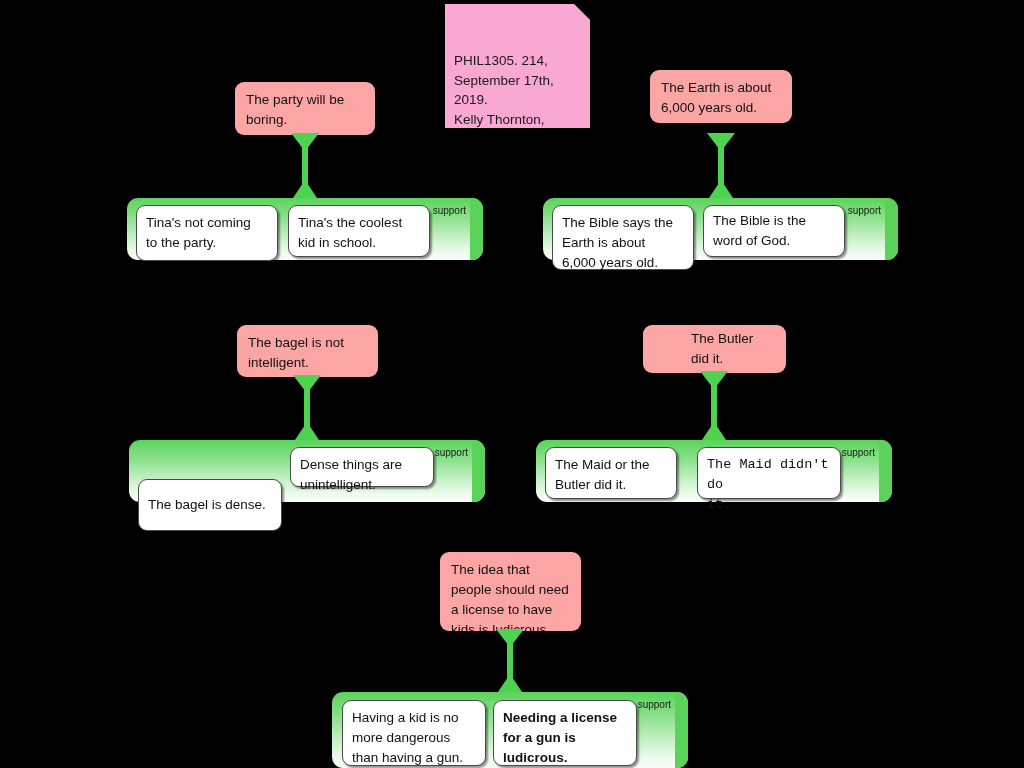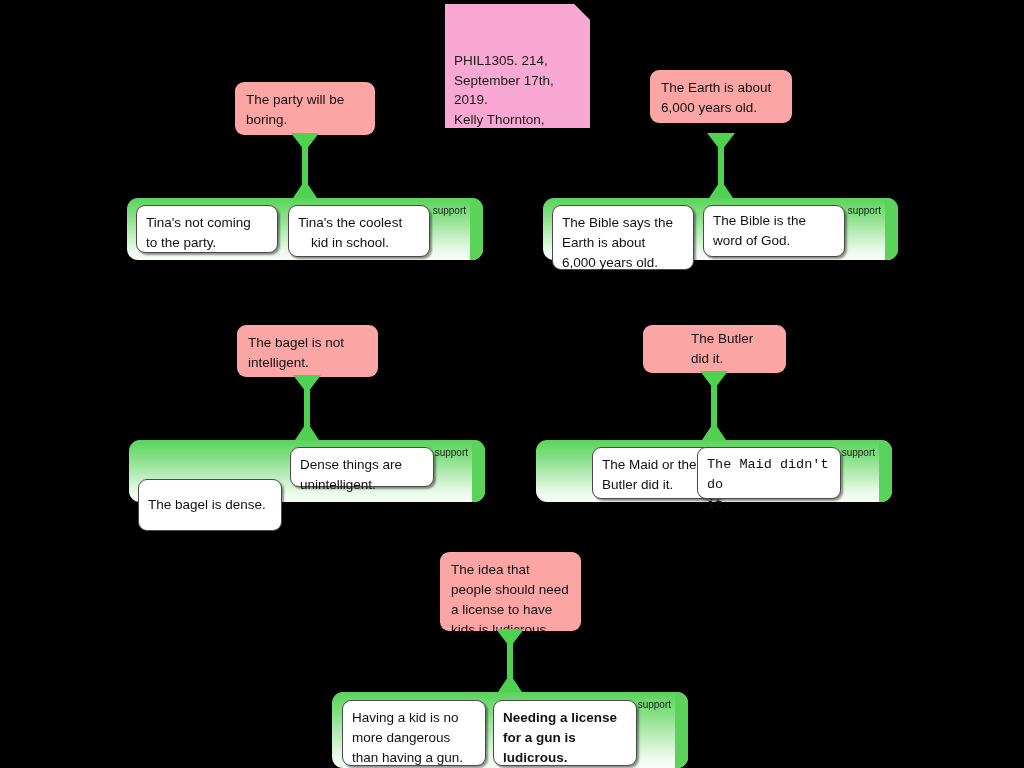--- a/index.html
+++ b/index.html
@@ -160,25 +160,25 @@
     </div>
     <div class="connector" style="left:291px; top:133px; width:28px; height:68px; background:none;">
       <div class="flare-top"></div>
       <div class="waist"></div>
       <div class="flare-bottom"></div>
     </div>
     <div class="support-group" style="left:127px; top:198px; width:356px; height:62px;">
       <div class="support-edge"></div>
       <div class="support-label">support</div>
     </div>
-    <div class="premise-box" style="left:136px; top:205px; width:142px; height:48px;">
+    <div class="premise-box" style="left:136px; top:205px; width:142px; height:56px;">
       <span>Tina's not coming
 to the party.</span>
     </div>
-    <div class="premise-box" style="left:288px; top:205px; width:142px; height:52px;text-align:center;">
+    <div class="premise-box" style="left:288px; top:205px; width:142px; height:52px;">
       <span>Tina's the coolest
 kid in school.</span>
     </div>
   </div>
 
   <div class="cluster">
     <div class="claim-box" style="left:650px; top:70px; width:142px; height:53px;">
       <span>The Earth is about
 6,000 years old.</span>
     </div>
@@ -231,21 +231,21 @@
     </div>
     <div class="connector" style="left:700px; top:371px; width:28px; height:72px; background:none;">
       <div class="flare-top"></div>
       <div class="waist"></div>
       <div class="flare-bottom"></div>
     </div>
     <div class="support-group" style="left:536px; top:440px; width:356px; height:62px;">
       <div class="support-edge"></div>
       <div class="support-label">support</div>
     </div>
-    <div class="premise-box" style="left:545px; top:447px; width:132px; height:52px;margin-left:47px;">
+    <div class="premise-box" style="left:545px; top:447px; width:132px; height:52px;">
       <span>The Maid or the
 Butler did it.</span>
     </div>
     <div class="premise-box" style="left:697px; top:447px; width:144px; height:52px;font-family:Liberation Mono, monospace;">
       <span>The Maid didn't do
 it.</span>
     </div>
   </div>
 
   <div class="cluster">

